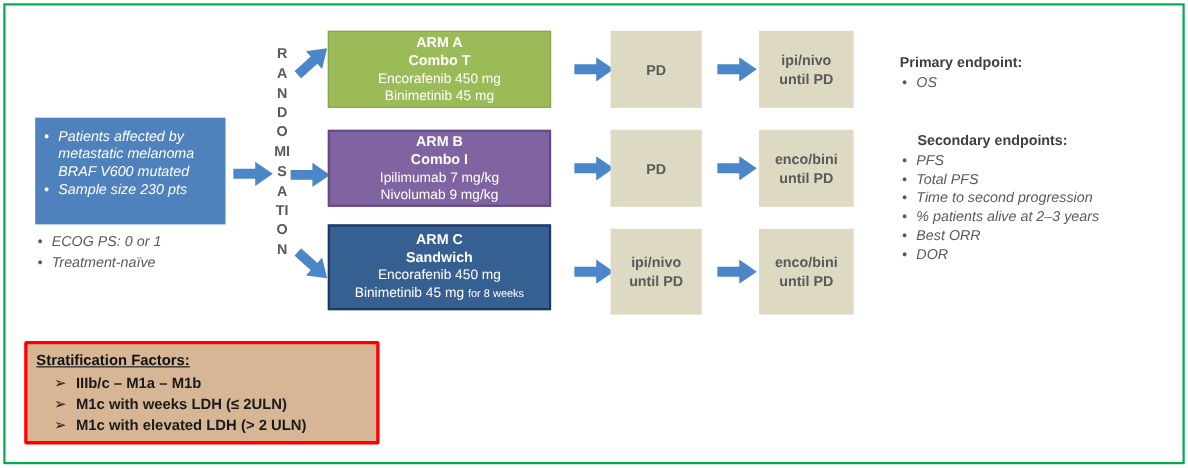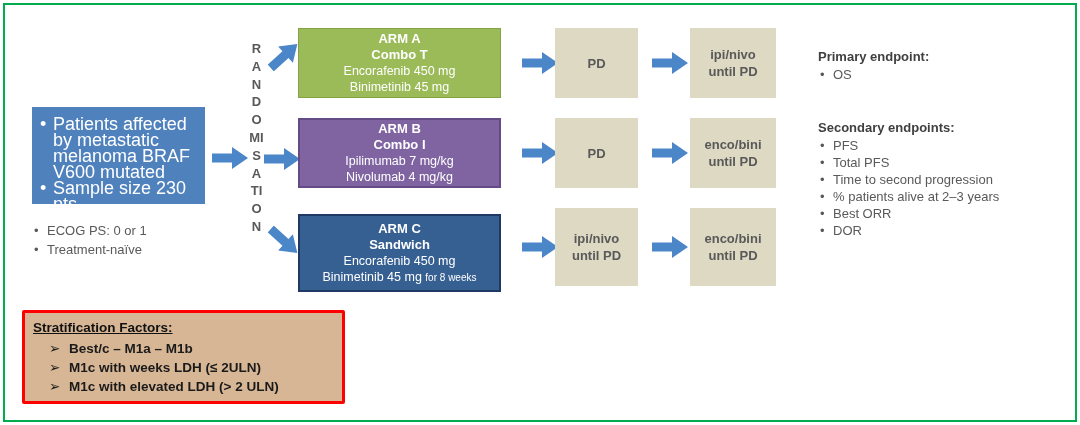--- a/index.html
+++ b/index.html
@@ -1,67 +1,67 @@
 <!DOCTYPE html>
 <html style="--frame-green: #00AC4E; --arrow-blue: #4A86C8; --patient-blue: #4F81BD; --arm-a: #9BBB59; --arm-b: #8064A2; --arm-c: #376092; --stage-beige: #DDD9C3; --strat-tan: #D7B695; --strat-red: #FF0000; --text-gray: #595959;"><head>
 <meta charset="utf-8">
 <style>
   html,body{margin:0;padding:0;background:#fff;font-family:"Liberation Sans",sans-serif;}
   .canvas{position:relative;width:1080px;height:425px;background:#fff;overflow:hidden;}
   .frame{position:absolute;inset:3px;border:2px solid var(--frame-green);pointer-events:none;}
 
   
   ul.dots{list-style:none;margin:0;padding:0;}
-  ul.dots li{position:relative;padding-left:15px;margin:0;}
+  ul.dots li{position:relative;padding-left:15px;margin:0;font-style:italic;}
   ul.dots li::before{content:"\2022";position:absolute;left:2px;top:0;}
 
   
   .patient-box{position:absolute;left:32px;top:107px;width:173px;height:97px;
-    background:var(--patient-blue);color:#fff;font-size:18px;line-height:16px;
+    background:var(--patient-blue);color:#fff;font-size:13px;line-height:16px;
     box-sizing:border-box;padding:9px 4px 4px 6px;}
-  .criteria{position:absolute;left:32px;top:221px;width:190px;color:var(--text-gray);
+  .criteria{position:absolute;left:32px;top:210px;width:190px;color:var(--text-gray);
     font-size:13px;line-height:19px;}
 
   
   .rand{position:absolute;left:249px;top:40px;width:15px;color:var(--text-gray);
     font-weight:bold;font-size:13px;line-height:17.8px;word-break:break-all;text-align:center;}
 
   
   .arrow{position:absolute;width:36px;height:22px;color:var(--arrow-blue);}
   .arrow svg{display:block;width:100%;height:100%;}
   .arrow.up{transform:rotate(-42deg);}
   .arrow.down{transform:rotate(42deg);}
 
   
   .arm{position:absolute;left:298px;width:203px;color:#fff;text-align:center;
     display:flex;flex-direction:column;justify-content:center;box-sizing:border-box;
     font-size:12.5px;line-height:16px;}
   .arm .t{font-weight:bold;font-size:13px;}
   .arm-a{top:28px;height:70px;background:var(--arm-a);border:1px solid #86a344;}
   .arm-b{top:118px;height:70px;background:var(--arm-b);border:2px solid #644b86;}
-  .arm-c{top:214px;height:78px;background:var(--arm-c);border:2px solid #1f3864;}
+  .arm-c{top:204px;height:78px;background:var(--arm-c);border:2px solid #1f3864;}
   .note{font-size:10px;}
   .note:empty{display:none;}
 
   
   .stage{position:absolute;background:var(--stage-beige);color:var(--text-gray);
     font-weight:bold;font-size:13px;line-height:17px;text-align:center;
     display:flex;flex-direction:column;justify-content:center;}
   .stage span:empty{display:none;}
   .col1{left:555px;width:83px;}
   .col2{left:690px;width:86px;}
   .row1{top:28px;height:70px;}
   .row2{top:118px;height:70px;}
   .row3{top:208px;height:78px;}
 
   
   .endpoints{position:absolute;left:818px;top:48px;width:260px;}
   .ep-title{font-weight:bold;font-size:13px;color:#3f3f3f;line-height:17px;}
   .endpoints ul.dots{color:var(--text-gray);font-size:13px;line-height:17px;margin-top:1px;}
-  .secondary{margin-top:36px;}
+  .secondary{margin-top:36px;margin-left:16px;}
 
   
   .strat{position:absolute;left:22px;top:310px;width:323px;height:94px;
     background:var(--strat-tan);border:3px solid var(--strat-red);border-radius:2px;
     box-sizing:border-box;padding:6px 12px 4px 8px;color:#111;}
   .strat-title{font-weight:bold;text-decoration:underline;font-size:13.5px;line-height:18px;}
   ul.chevrons{list-style:none;margin:2px 0 0 0;padding:0 0 0 14px;font-size:13.5px;
     line-height:19px;font-weight:bold;color:#1a1a1a;}
   ul.chevrons li{position:relative;padding-left:22px;}
   ul.chevrons li::before{content:"\27A2";position:absolute;left:2px;top:0;font-weight:normal;}
@@ -112,21 +112,21 @@
   <div class="arm arm-a">
     <div class="t">ARM A</div>
     <div class="t">Combo T</div>
     <div>Encorafenib 450 mg</div>
     <div><span>Binimetinib 45 mg</span> </div>
   </div>
   <div class="arm arm-b">
     <div class="t">ARM B</div>
     <div class="t">Combo I</div>
     <div>Ipilimumab 7 mg/kg</div>
-    <div><span>Nivolumab 4 mg/kg</span> </div>
+    <div><span>Nivolumab 9 mg/kg</span> </div>
   </div>
   <div class="arm arm-c">
     <div class="t">ARM C</div>
     <div class="t">Sandwich</div>
     <div>Encorafenib 450 mg</div>
     <div><span>Binimetinib 45 mg</span> <span class="note">for 8 weeks</span></div>
   </div>
 
   <div class="arrow" style="left:522px;top:52px;">
     <svg viewBox="0 0 36 22">
@@ -195,18 +195,18 @@
       <li>Time to second progression</li>
       <li>% patients alive at 2–3 years</li>
       <li>Best ORR</li>
       <li>DOR</li>
     </ul>
   </div>
 
   <div class="strat">
     <div class="strat-title">Stratification Factors:</div>
     <ul class="chevrons">
-      <li>Best/c – M1a – M1b</li>
+      <li>IIIb/c – M1a – M1b</li>
       <li>M1c with weeks LDH (≤ 2ULN)</li>
       <li>M1c with elevated LDH (&gt; 2 ULN)</li>
     </ul>
   </div>
 </div>
 
 </body></html>

